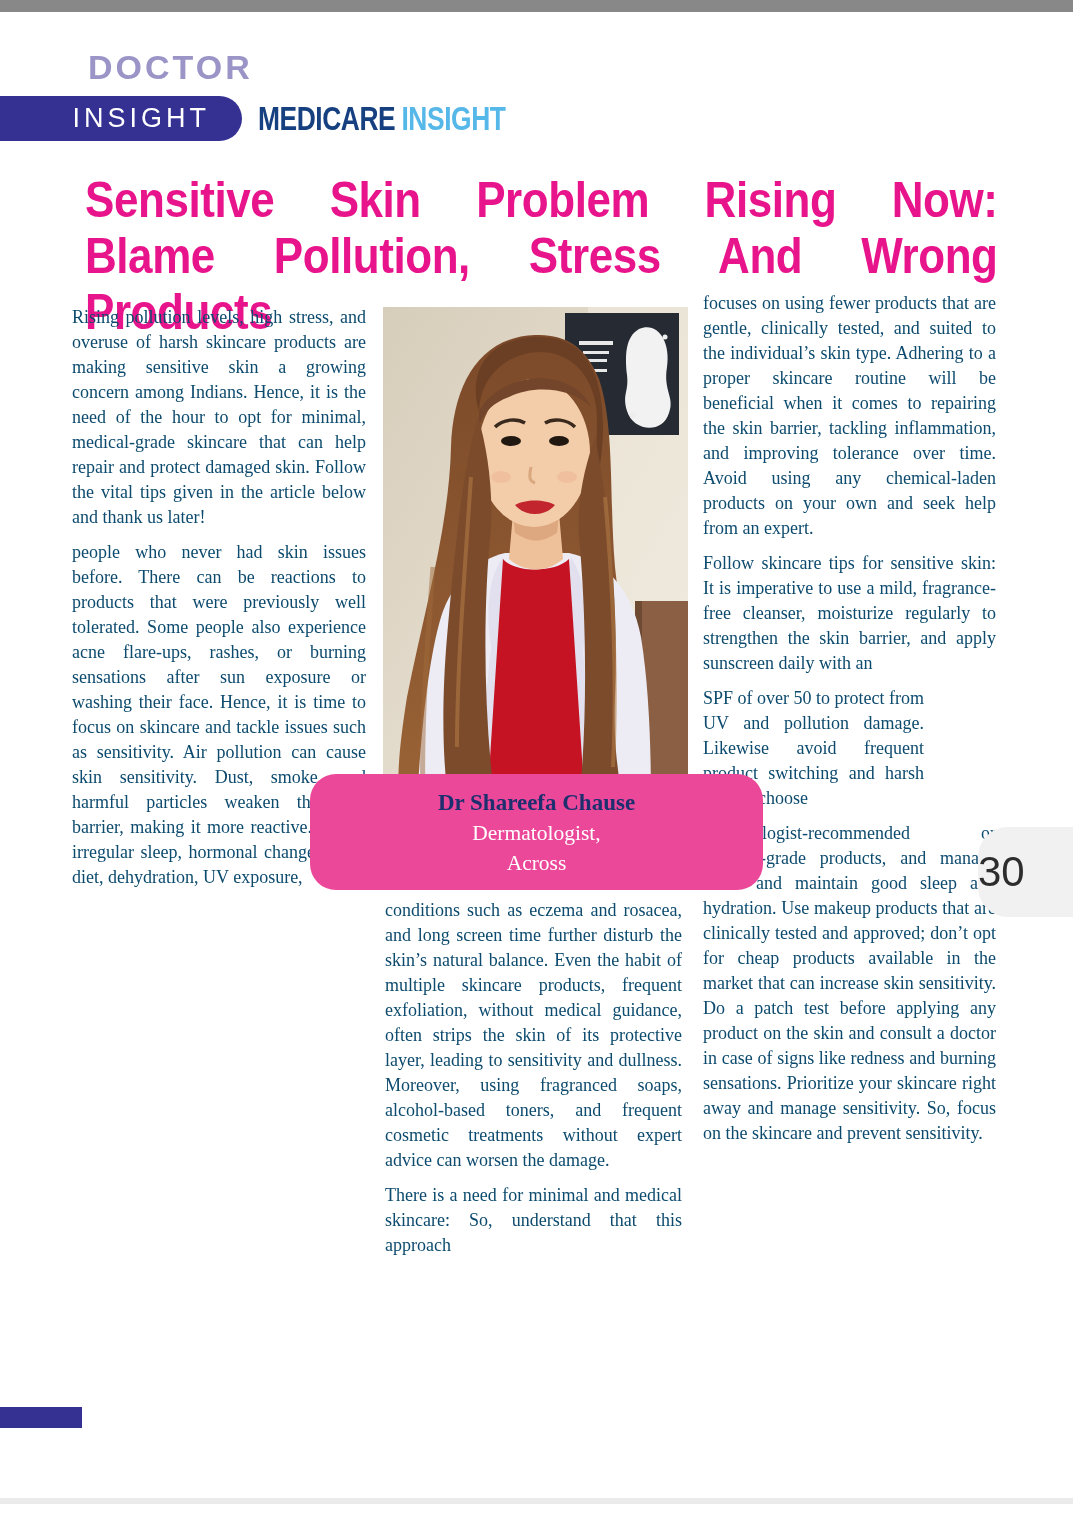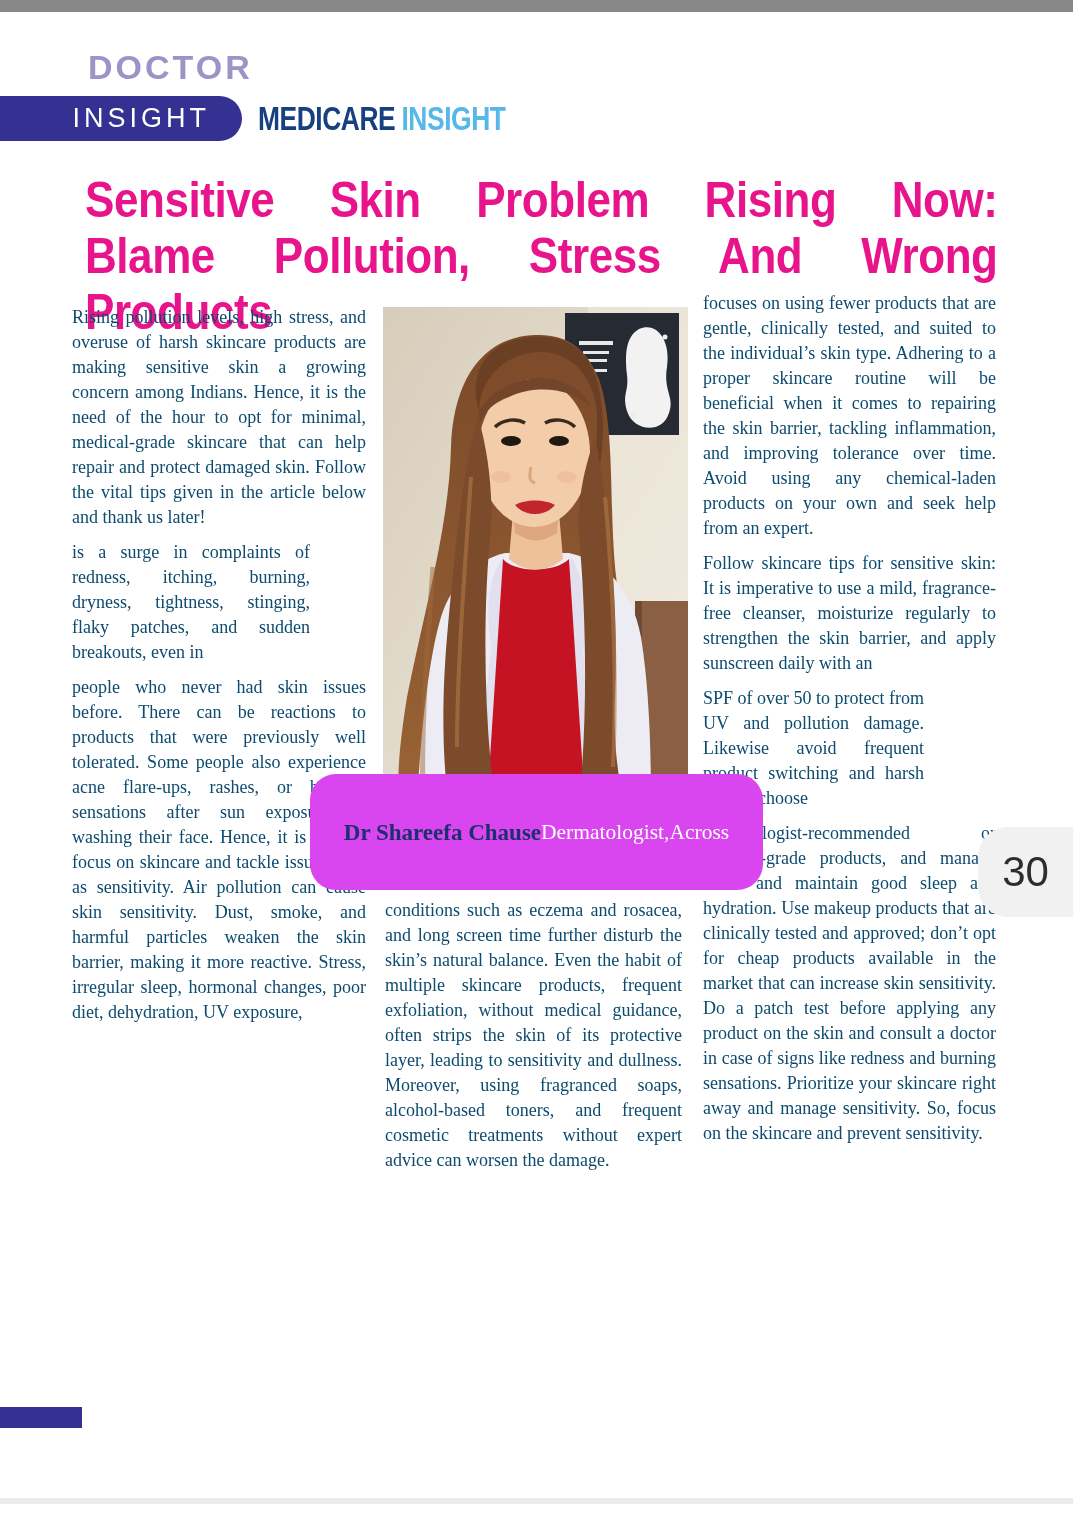--- a/index.html
+++ b/index.html
@@ -52,31 +52,31 @@
   .wrap-right{width:221px;margin-left:72px;}
   .no-gap{margin-bottom:0;}
   
   .portrait{
     position:absolute;left:383px;top:295px;width:305px;height:497px;
     overflow:hidden;z-index:1;background:#e6ded0;
   }
   
   .caption-box{
     position:absolute;left:310px;top:762px;width:453px;height:116px;
-    background:#d946ef;border-radius:26px;z-index:5;
-    display:flex;flex-direction:row;align-items:center;justify-content:center;
+    background:#ec4899;border-radius:26px;z-index:5;
+    display:flex;flex-direction:column;align-items:center;justify-content:center;
     text-align:center;
   }
   .caption-name{font-size:23px;font-weight:bold;color:#1d2f6f;line-height:31px;}
   .caption-role,.caption-city{font-size:21.5px;color:#ffffff;line-height:30px;}
   
   .page-tab{
     position:absolute;left:978px;top:815px;width:95px;height:90px;
     background:#f1f1f1;border-radius:30px 0 0 30px;z-index:6;
-    display:flex;align-items:center;justify-content:center;
+    display:flex;align-items:center;justify-content:flex-start;
     font-family:"Liberation Sans",sans-serif;font-size:42px;color:#2d2d2d;
   }
   
   .footer-bar{
     position:absolute;left:0;top:1395px;width:82px;height:21px;background:#353193;
   }
   .footer{
     position:absolute;left:90px;top:1391px;display:flex;align-items:baseline;
     font-family:"Liberation Sans",sans-serif;color:#2a2a2a;
   }
@@ -100,21 +100,20 @@
     <span class="bold-part">MEDICARE</span><span class="light-part">INSIGHT</span>
   </div>
 
   <div class="headline">
     <div class="hl-line">Sensitive Skin Problem Rising Now:</div>
     <div class="hl-line">Blame Pollution, Stress And Wrong Products</div>
   </div>
 
   <div class="col-left body-text">
     <p>Rising pollution levels, high stress, and overuse of harsh skincare products are making sensitive skin a growing concern among Indians. Hence, it is the need of the hour to opt for minimal, medical-grade skincare that can help repair and protect damaged skin. Follow the vital tips given in the article below and thank us later!</p>
-    <p class="wrap-left no-gap">is a surge in complaints of redness, itching, burning, dryness, tightness, stinging, flaky patches, and sudden breakouts, even in</p>
     <p>people who never had skin issues before. There can be reactions to products that were previously well tolerated. Some people also experience acne flare-ups, rashes, or burning sensations after sun exposure or washing their face. Hence, it is time to focus on skincare and tackle issues such as sensitivity.  Air pollution can cause skin sensitivity. Dust, smoke, and harmful particles weaken the skin barrier, making it more reactive. Stress, irregular sleep, hormonal changes, poor diet, dehydration, UV exposure,</p>
   </div>
 
   <div class="portrait">
     <svg width="305" height="497" viewBox="0 0 305 497" xmlns="http://www.w3.org/2000/svg">
       <defs>
         <linearGradient id="wall" x1="0" y1="0" x2="1" y2="1">
           <stop offset="0" stop-color="#d7cdbb"></stop>
           <stop offset="1" stop-color="#efe9dc"></stop>
         </linearGradient>
@@ -180,20 +179,21 @@
   </div>
 
   <div class="caption-box">
     <div class="caption-name">Dr Shareefa Chause</div>
     <div class="caption-role">Dermatologist,</div>
     <div class="caption-city">Across</div>
   </div>
 
   <div class="col-mid body-text">
     <p>conditions such as eczema and rosacea, and long screen time further disturb the skin’s natural balance. Even the habit of multiple skincare products, frequent exfoliation, without medical guidance, often strips the skin of its protective layer, leading to sensitivity and dullness. Moreover, using fragranced soaps, alcohol-based toners, and frequent cosmetic treatments without expert advice can worsen the damage.</p>
+    <p>There is a need for minimal and medical skincare: So, understand that this approach</p>
   </div>
 
   <div class="col-right body-text">
     <p>focuses on using fewer products that are gentle, clinically tested, and suited to the individual’s skin type. Adhering to a proper skincare routine will be beneficial when it comes to repairing the skin barrier, tackling inflammation, and improving tolerance over time. Avoid using any chemical-laden products on your own and seek help from an expert.</p>
     <p class="no-gap">Follow skincare tips for sensitive skin: It is imperative to use a mild, fragrance-free cleanser, moisturize regularly to strengthen the skin barrier, and apply sunscreen daily with an</p>
     <p class="wrap-right no-gap">SPF of over 50 to protect from UV and pollution damage. Likewise avoid frequent product switching and harsh scrubs, choose</p>
     <p>dermatologist-recommended or medical-grade products, and manage stress and maintain good sleep and hydration. Use makeup products that are clinically tested and approved; don’t opt for cheap products available in the market that can increase skin sensitivity. Do a patch test before applying any product on the skin and consult a doctor in case of signs like redness and burning sensations. Prioritize your skincare right away and manage sensitivity. So, focus on the skincare and prevent sensitivity.</p>
   </div>
 
   <div class="page-tab">

